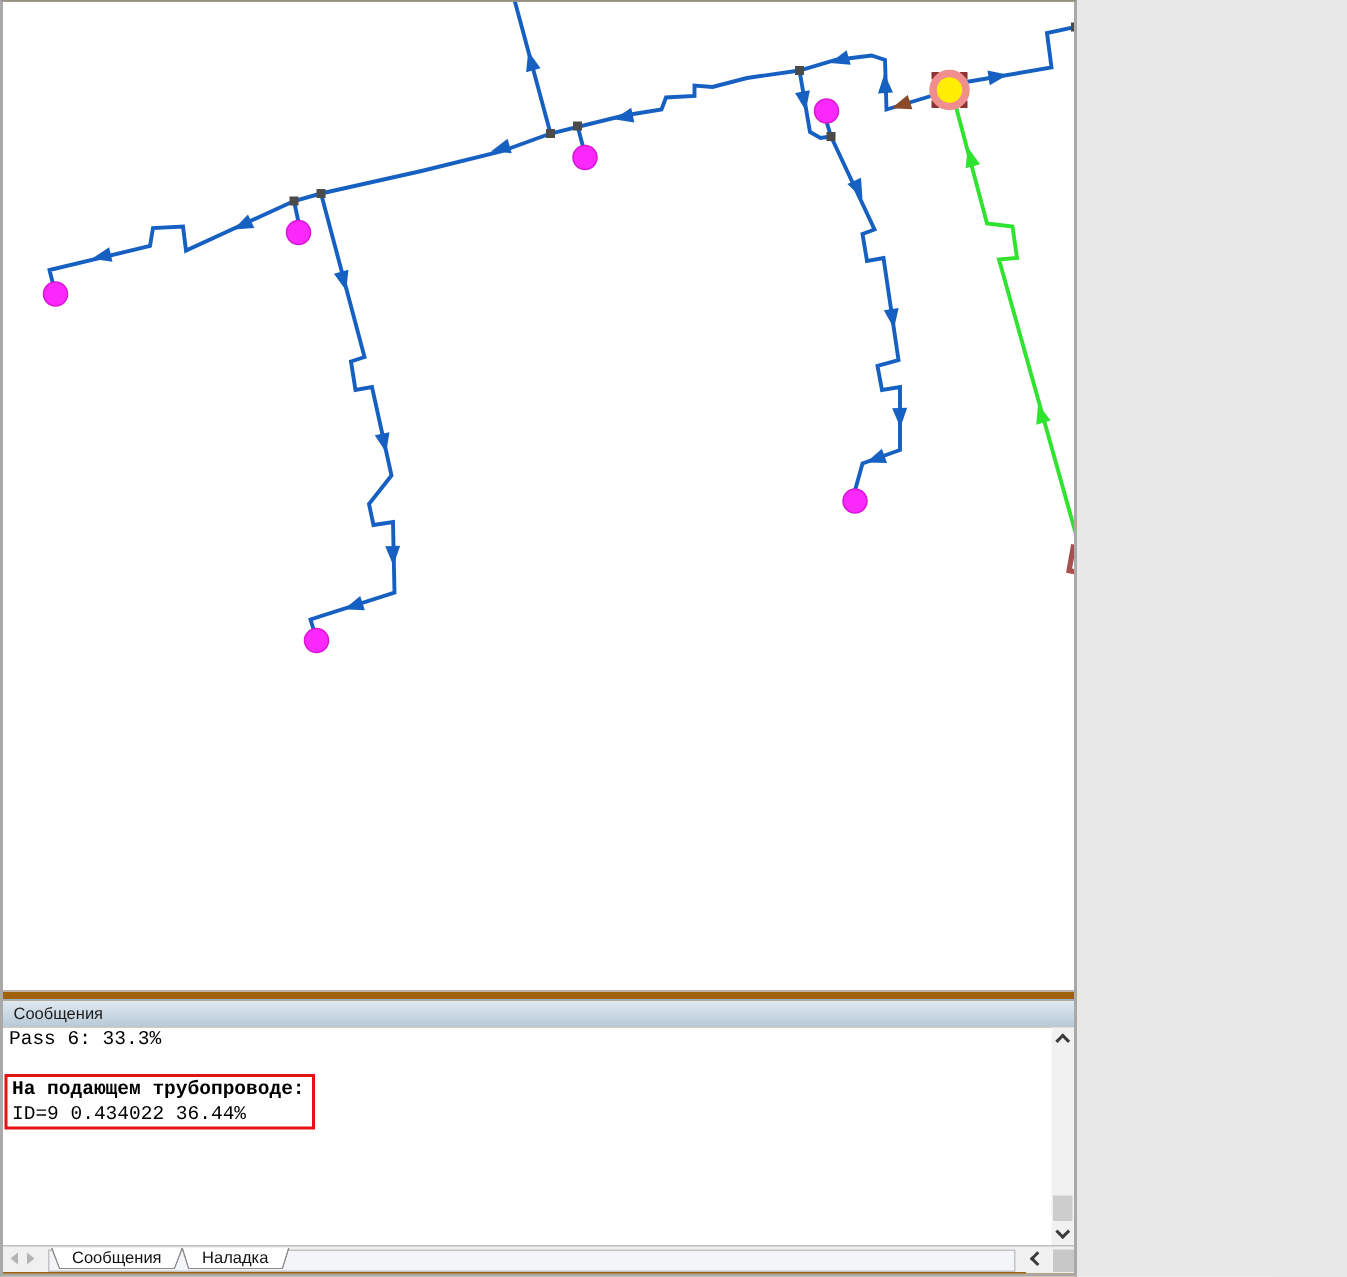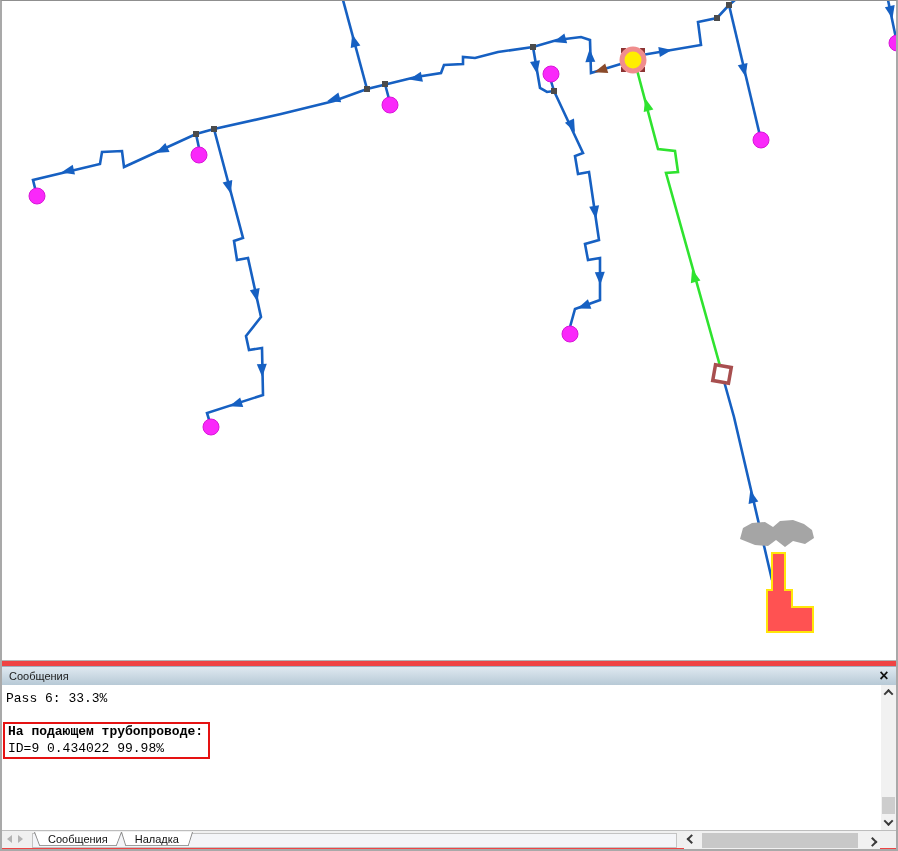--- a/index.html
+++ b/index.html
@@ -1,34 +1,34 @@
 <!DOCTYPE html>
 <html><head>
 <meta charset="utf-8">
 <style>
   html,body{margin:0;padding:0;background:#e8e8e8;}
   *{box-sizing:border-box;}
   .window{
-    position:relative;width:898px;height:851px;background:#ef4444;
+    position:relative;width:718px;height:851px;background:#a16207;
     border:2px solid #a9a9a9;border-top:1px solid #8f8f8f;
     font-family:"Liberation Sans","DejaVu Sans",sans-serif;overflow:hidden;
   }
   
   .map-area{position:absolute;left:0;top:0;width:894px;height:660px;background:#fff;
     border-bottom:1px solid #b5b5b5;overflow:hidden;}
   .map-area svg{position:absolute;left:-2px;top:-1px;}
   
   .panel-header{position:absolute;left:0;top:665px;width:894px;height:19px;
     background:linear-gradient(#dfe9f1,#b7c9d6);border-top:1px solid #9eb0bf;
     display:flex;align-items:center;font-size:11px;color:#1c1c1c;padding-left:7px;}
   .panel-close{position:absolute;right:4px;top:0px;width:16px;height:18px;
     font-size:16px;font-weight:700;color:#111;line-height:17px;text-align:center;cursor:pointer;}
   .msg-area{position:absolute;left:0;top:684px;width:879px;height:145px;background:#fff;
     font-family:"Liberation Mono","DejaVu Sans Mono",monospace;font-size:13px;line-height:16.5px;
-    color:#000;padding:6px 0 0 4px;overflow:hidden;}
+    color:#000;padding:0 0 0 4px;overflow:hidden;}
   .mline{height:16.5px;white-space:pre;}
   .redbox{width:207px;border:2px solid #e51212;margin:-2px 0 0 -3px;padding-left:3px;}
   .bold{font-weight:700;}
   
   .v-scroll{position:absolute;right:0;top:684px;width:15px;height:145px;background:#f1f1f1;}
   .v-thumb{position:absolute;left:1px;top:112px;width:13px;height:17px;background:#cdcdcd;}
   .sbtn{position:absolute;width:15px;height:15px;display:flex;align-items:center;justify-content:center;}
   .chev{width:7px;height:7px;border-left:2px solid #3a3a3a;border-top:2px solid #3a3a3a;}
   .chev.up{transform:rotate(45deg) translate(1px,1px);}
   .chev.down{transform:rotate(225deg) translate(1px,1px);}
@@ -126,21 +126,21 @@
   <div class="panel-header">
     <span>Сообщения</span>
     <div class="panel-close">×</div>
   </div>
 
   <div class="msg-area">
     <div class="mline">Pass 6: 33.3%</div>
     <div class="mline"></div>
     <div class="redbox" style="border-color: rgb(229, 18, 18);">
       <div class="mline bold">На подающем трубопроводе:</div>
-      <div class="mline">ID=9 0.434022 99.98%</div>
+      <div class="mline">ID=9 0.434022 36.44%</div>
     </div>
     <div class="mline"></div>
   </div>
 
   <div class="v-scroll">
     <div class="sbtn" style="top:0;">
         <div class="chev up"></div>
       </div>
     <div class="v-thumb"></div>
     <div class="sbtn" style="bottom:0;">

